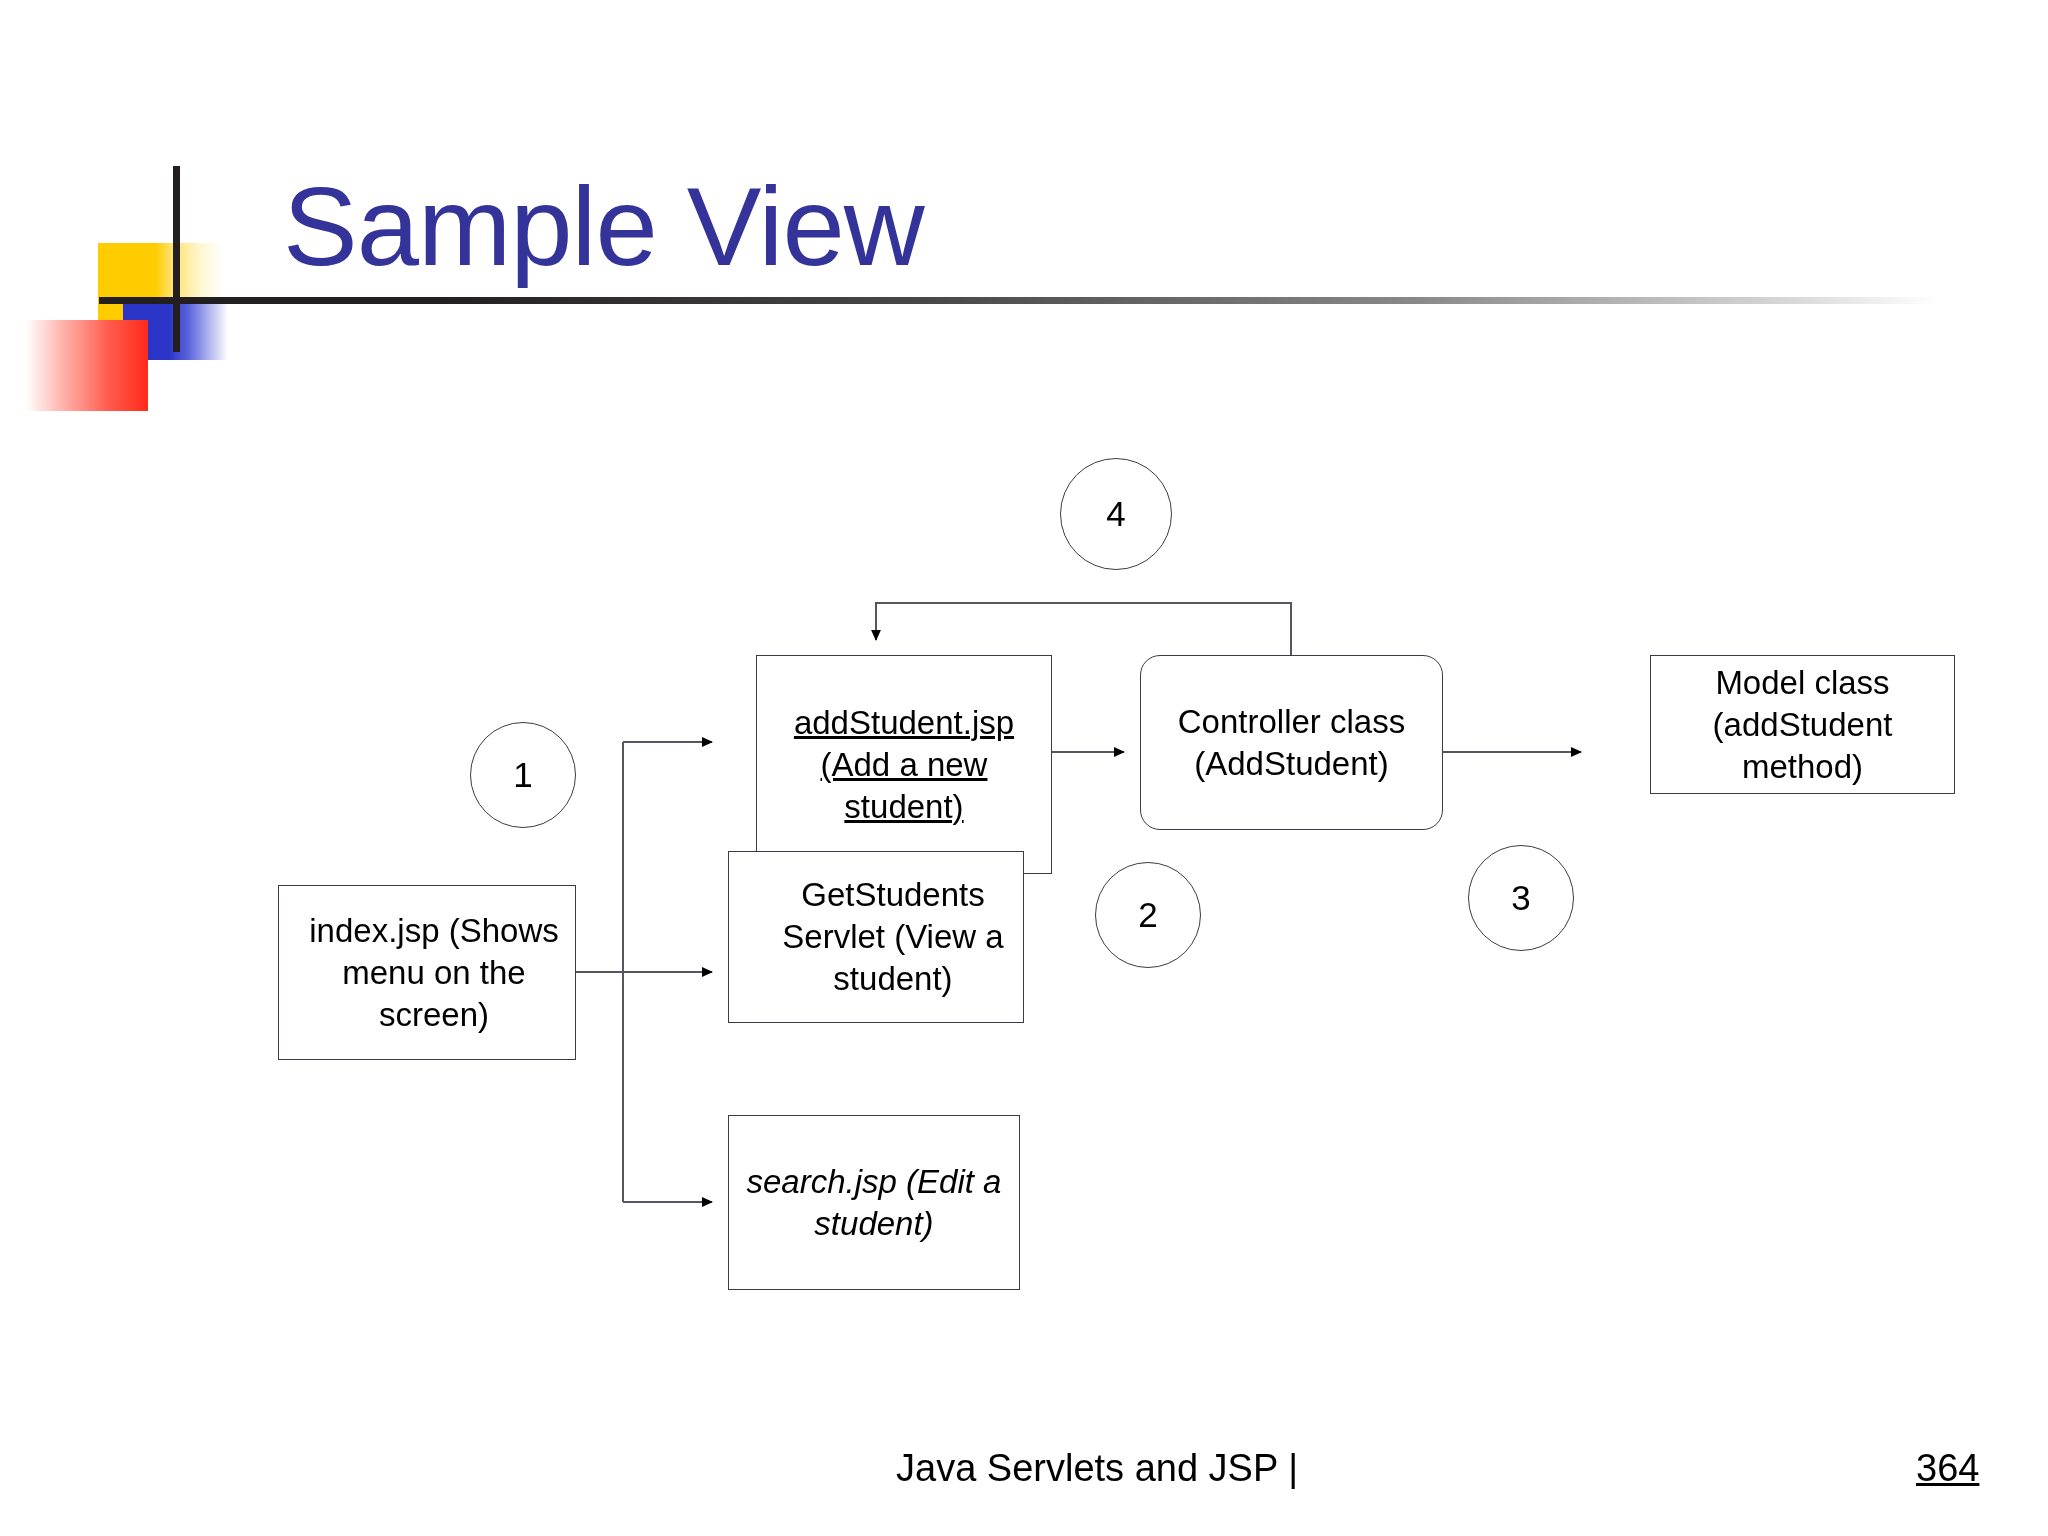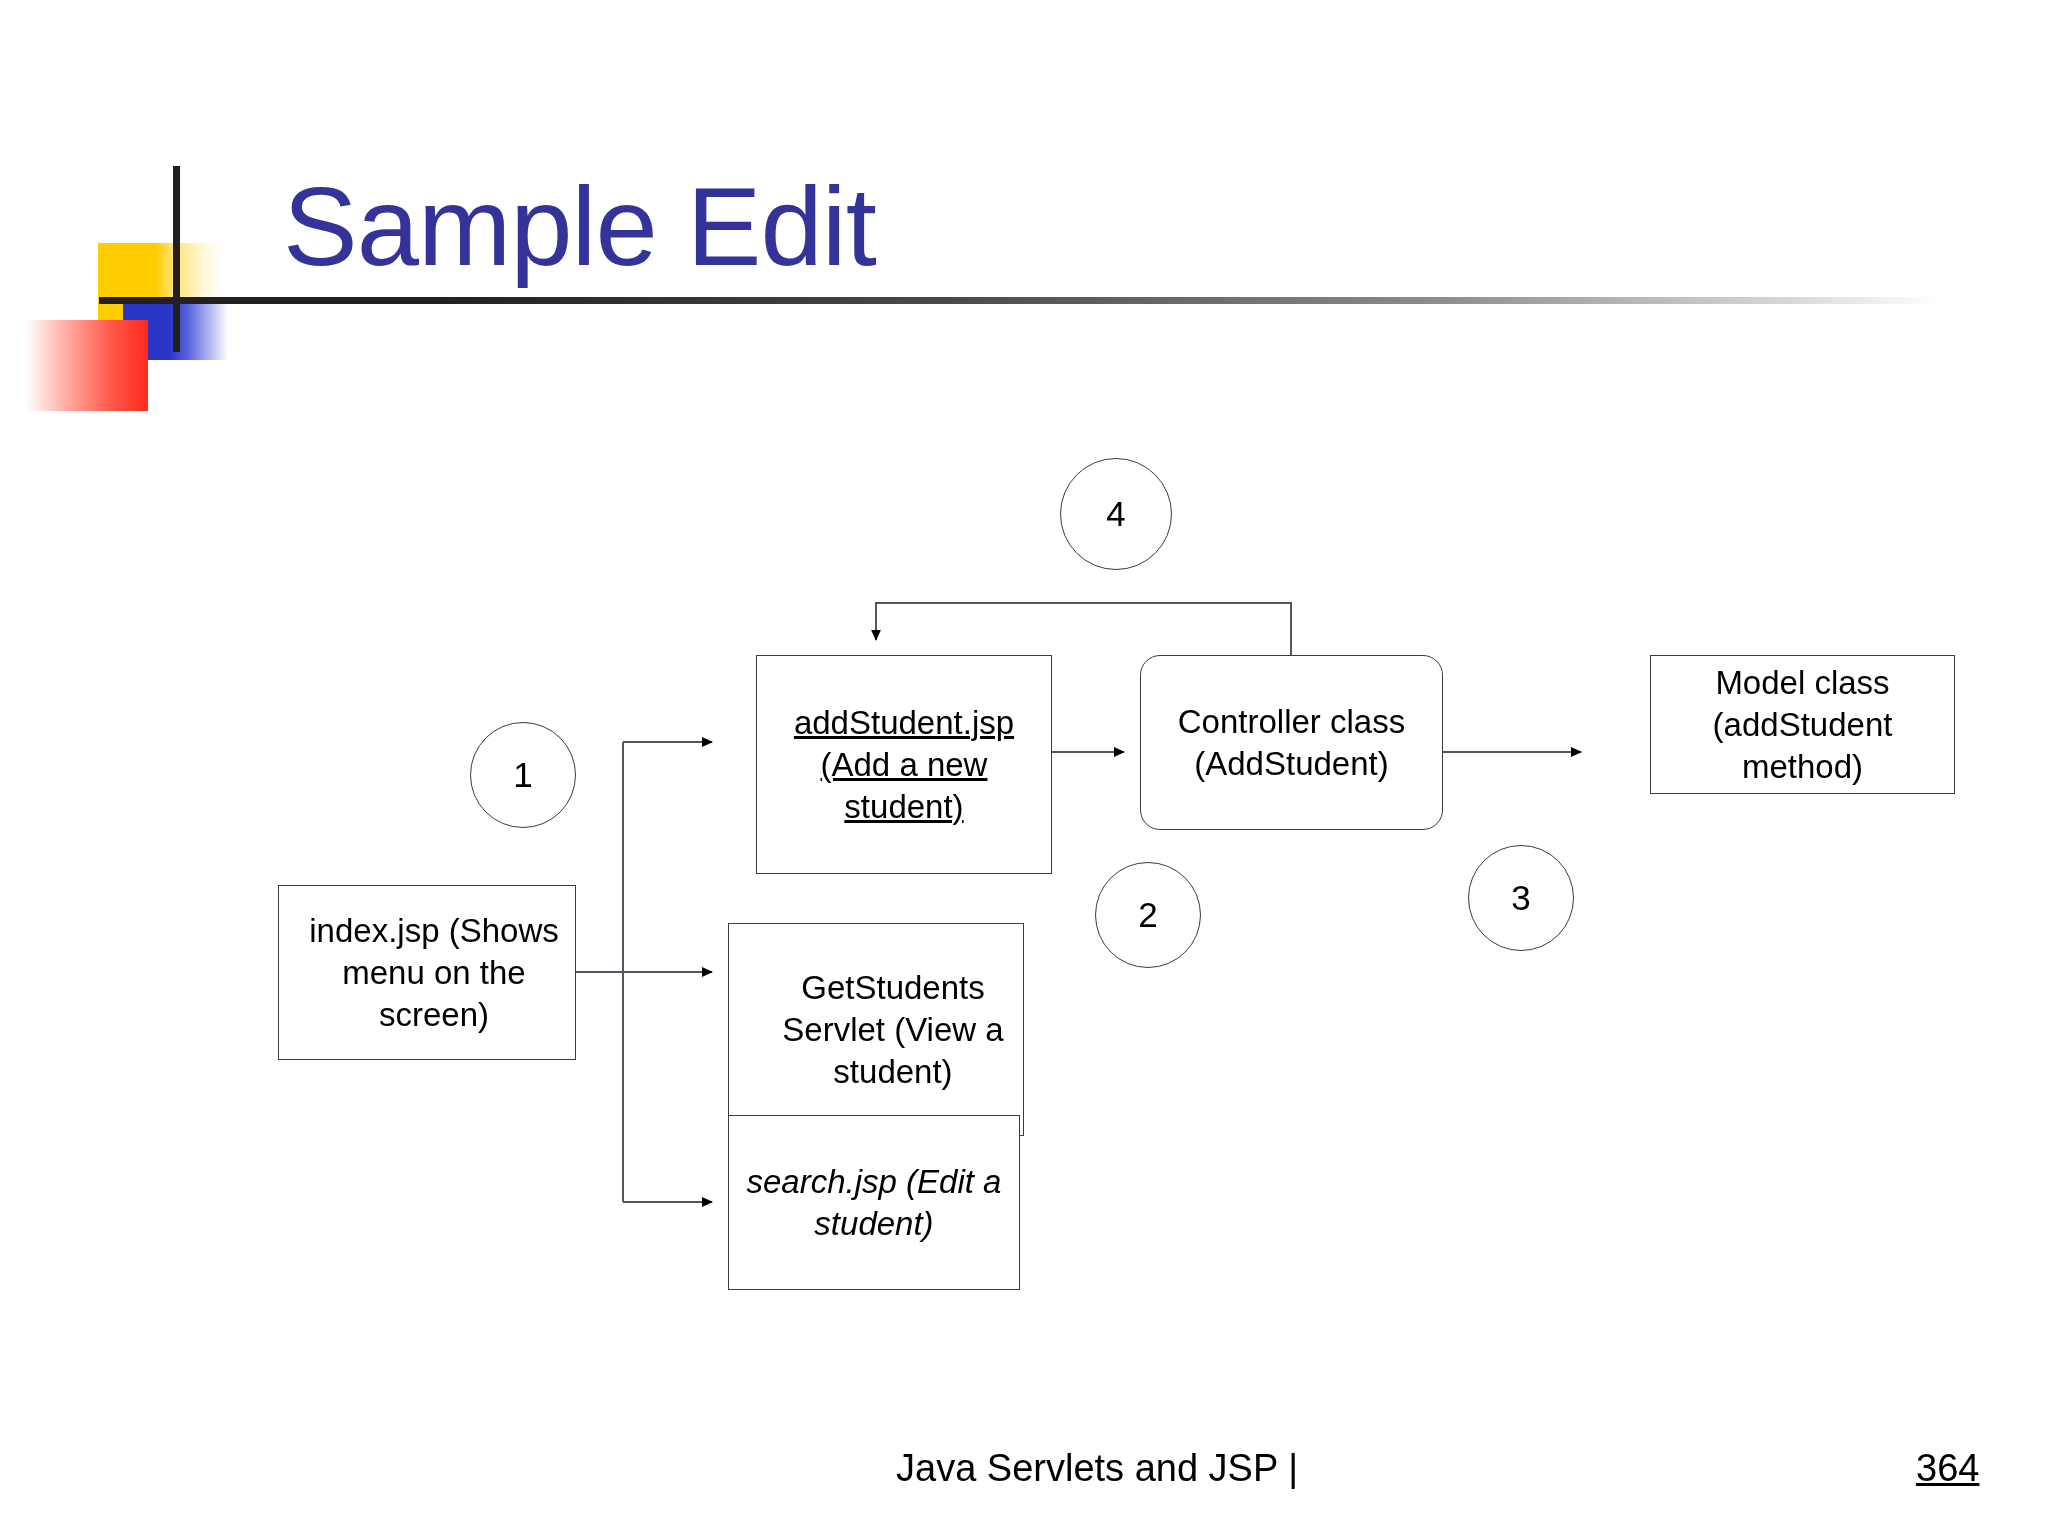--- a/index.html
+++ b/index.html
@@ -126,21 +126,21 @@
 </style>
 </head>
 <body>
 
 <div id="title-banner">
   <div class="deco-yellow"></div>
   <div class="deco-blue"></div>
   <div class="deco-red"></div>
   <div class="deco-vline"></div>
   <div class="deco-hline"></div>
-  <div id="slide-title">Sample Edit</div>
+  <div id="slide-title">Sample View</div>
 </div>
 
 <div id="diagram">
 
   <svg id="diagram-edges" width="2048" height="1536" style="position:absolute;left:0;top:0;">
     <defs>
       <marker id="arrowhead" markerWidth="11" markerHeight="11" refX="10" refY="5.5" orient="auto" markerUnits="userSpaceOnUse">
         <path d="M0,0.6 L11,5.5 L0,10.4 z" fill="#000000"></path>
       </marker>
       <marker id="arrowhead-down" markerWidth="11" markerHeight="11" refX="10" refY="5.5" orient="auto" markerUnits="userSpaceOnUse">
@@ -164,21 +164,21 @@
 
     <path d="M1291,655 L1291,603 L876,603 L876,640" stroke="#55555f" stroke-width="2" fill="none" marker-end="url(#arrowhead-down)"></path>
   </svg>
 
   <div class="node-box" style="left:278px;  top:885px;  width:298px; height:175px;padding-left:24px;">index.jsp (Shows
 menu on the
 screen)</div>
   <div class="node-box" style="left:756px;  top:655px;  width:296px; height:219px;text-decoration:underline;">addStudent.jsp
 (Add a new
 student)</div>
-  <div class="node-box" style="left:728px;  top:923px;  width:296px; height:213px;padding-left:44px;">GetStudents
+  <div class="node-box" style="left:728px;  top:851px;  width:296px; height:172px;padding-left:44px;">GetStudents
 Servlet (View a
 student)</div>
   <div class="node-box" style="left:728px;  top:1115px; width:292px; height:175px;font-style:italic;">search.jsp (Edit a
 student)</div>
   <div class="node-box" style="left:1140px; top:655px;  width:303px; height:175px;border-radius:20px;">Controller class
 (AddStudent)</div>
   <div class="node-box" style="left:1650px; top:655px;  width:305px; height:139px;">Model class
 (addStudent
 method)</div>
 

